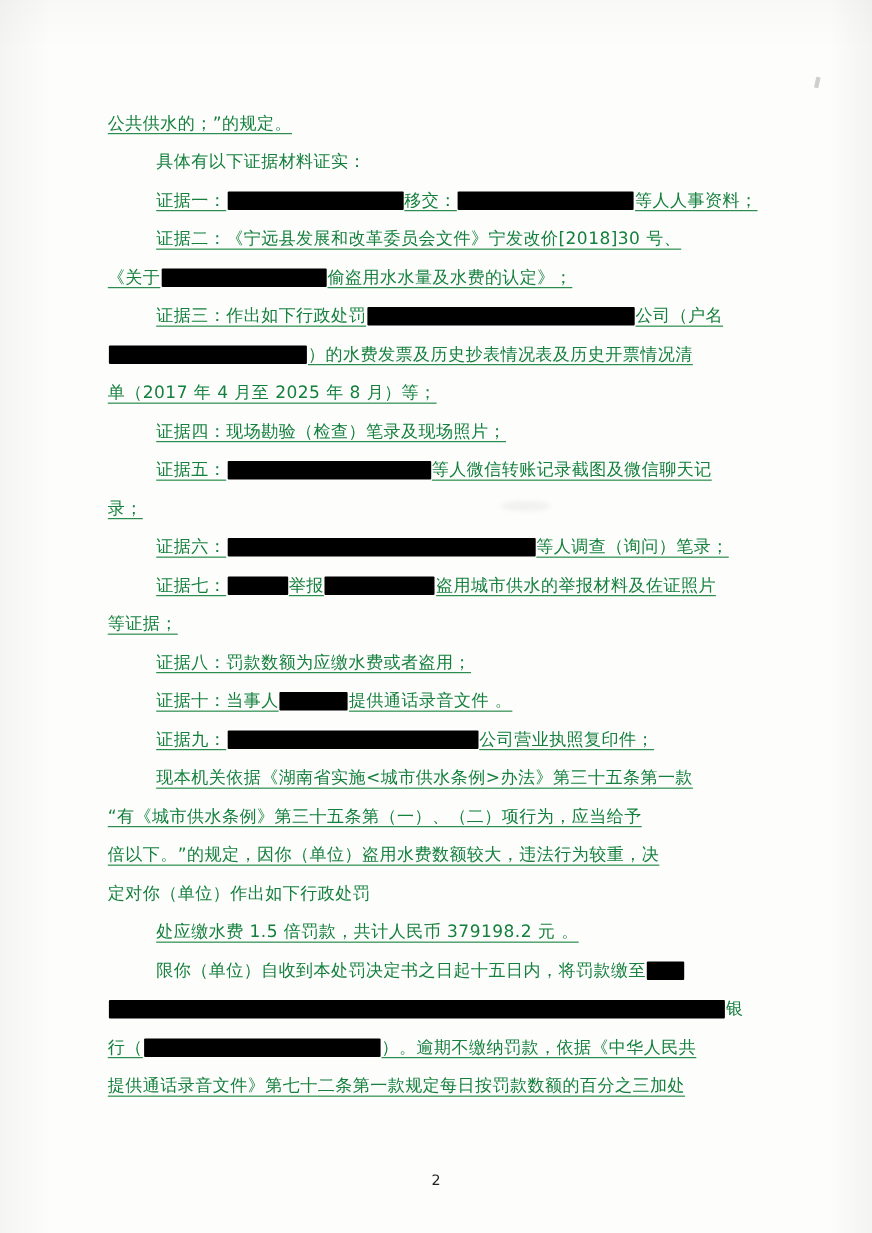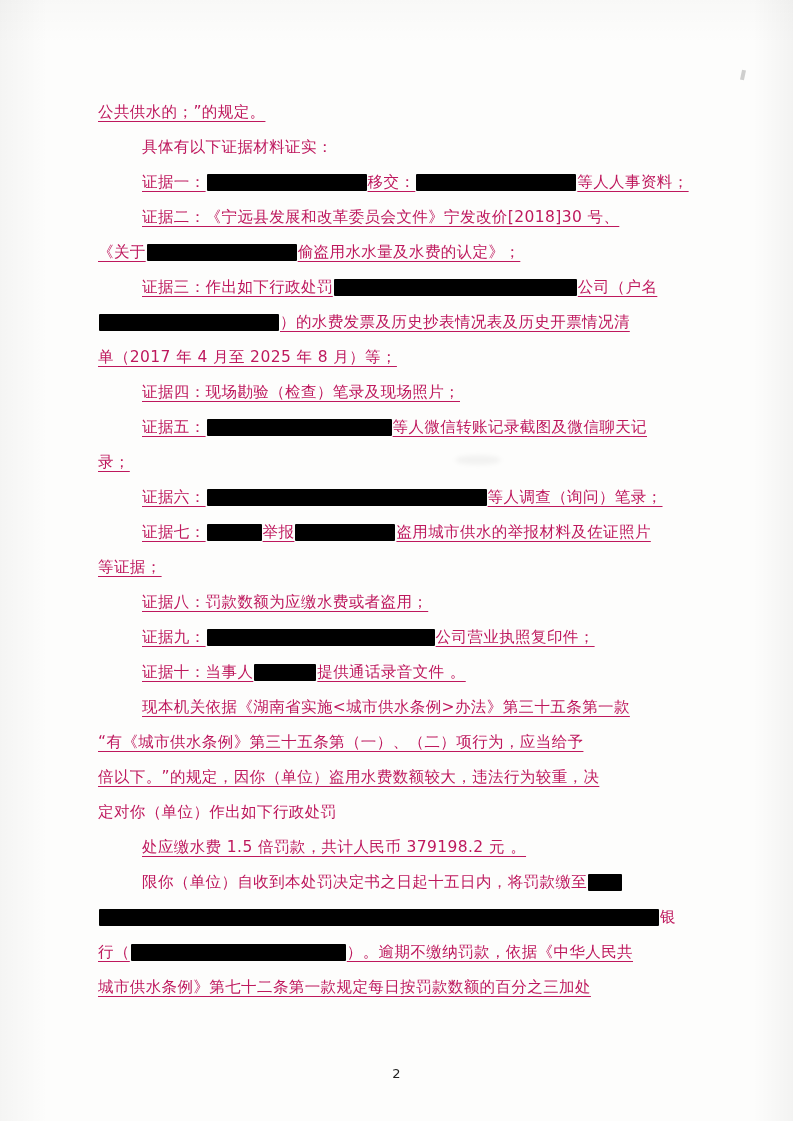--- a/index.html
+++ b/index.html
@@ -35,21 +35,21 @@
     position: absolute;
     left: 98px;
     top: 95px;
     width: 600px;
   }
   .line {
     font-size: 15.5px;
     line-height: 35px;
     letter-spacing: 0.4px;
     white-space: nowrap;
-    color: #be185d;
+    color: #15803d;
   }
   .indent1 { padding-left: 0px; }
   .indent2 { padding-left: 44px; }
   .u { text-decoration: underline; text-underline-offset: 4px; }
   .redact {
     display: inline-block;
     background: #000000;
     vertical-align: middle;
     height: 17px;
     border-radius: 1px;
@@ -99,26 +99,26 @@
       <div class="line indent2"><span class="u">证据三：作出如下行政处罚</span><span class="redact" style="width: 243px;"></span><span class="u">公司（户名</span></div>
       <div class="line indent1"><span class="redact" style="width: 180px;"></span><span class="u">）的水费发票及历史抄表情况表及历史开票情况清</span></div>
       <div class="line indent1"><span class="u">单（2017 年 4 月至 2025 年 8 月）等；</span></div>
       <div class="line indent2"><span class="u">证据四：现场勘验（检查）笔录及现场照片；</span></div>
       <div class="line indent2"><span class="u">证据五：</span><span class="redact" style="width: 185px;"></span><span class="u">等人微信转账记录截图及微信聊天记</span></div>
       <div class="line indent1"><span class="u">录；</span></div>
       <div class="line indent2"><span class="u">证据六：</span><span class="redact" style="width: 280px;"></span><span class="u">等人调查（询问）笔录；</span></div>
       <div class="line indent2"><span class="u">证据七：</span><span class="redact" style="width: 55px;"></span><span class="u">举报</span><span class="redact" style="width: 100px;"></span><span class="u">盗用城市供水的举报材料及佐证照片</span></div>
       <div class="line indent1"><span class="u">等证据；</span></div>
       <div class="line indent2"><span class="u">证据八：罚款数额为应缴水费或者盗用；</span></div>
+      <div class="line indent2"><span class="u">证据十：当事人</span><span class="redact" style="width: 62px;"></span><span class="u">提供通话录音文件 。</span></div>
       <div class="line indent2"><span class="u">证据九：</span><span class="redact" style="width: 228px;"></span><span class="u">公司营业执照复印件；</span></div>
-      <div class="line indent2"><span class="u">证据十：当事人</span><span class="redact" style="width: 62px;"></span><span class="u">提供通话录音文件 。</span></div>
       <div class="line indent2"><span class="u">现本机关依据《湖南省实施&lt;城市供水条例&gt;办法》第三十五条第一款</span></div>
       <div class="line indent1"><span class="u">“有《城市供水条例》第三十五条第（一）、（二）项行为，应当给予</span></div>
       <div class="line indent1"><span class="u">倍以下。”的规定，因你（单位）盗用水费数额较大，违法行为较重，决</span></div>
       <div class="line indent1"><span>定对你（单位）作出如下行政处罚</span></div>
       <div class="line indent2"><span class="u">处应缴水费 1.5 倍罚款，共计人民币 379198.2 元 。</span></div>
       <div class="line indent2"><span>限你（单位）自收到本处罚决定书之日起十五日内，将罚款缴至</span><span class="redact" style="width: 34px;"></span></div>
       <div class="line indent1"><span class="redact" style="width: 560px;"></span><span>银</span></div>
       <div class="line indent1"><span class="u">行（</span><span class="redact" style="width: 215px;"></span><span class="u">）。逾期不缴纳罚款，依据《中华人民共</span></div>
-      <div class="line indent1"><span class="u">城市供水条例》第七十二条第一款规定每日按罚款数额的百分之三加处</span></div>
+      <div class="line indent1"><span class="u">提供通话录音文件》第七十二条第一款规定每日按罚款数额的百分之三加处</span></div>
     </div>
   <div class="pagenum">2</div>
 </div>
 
 </body></html>

